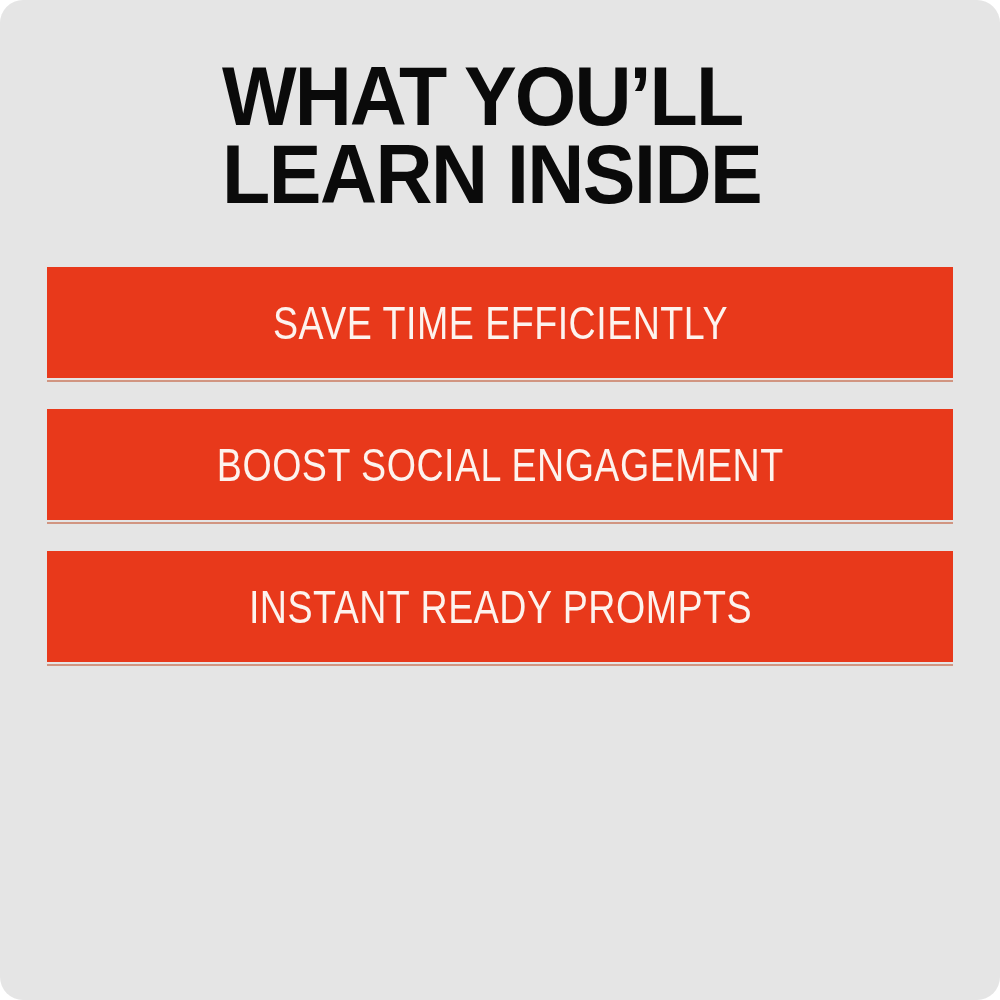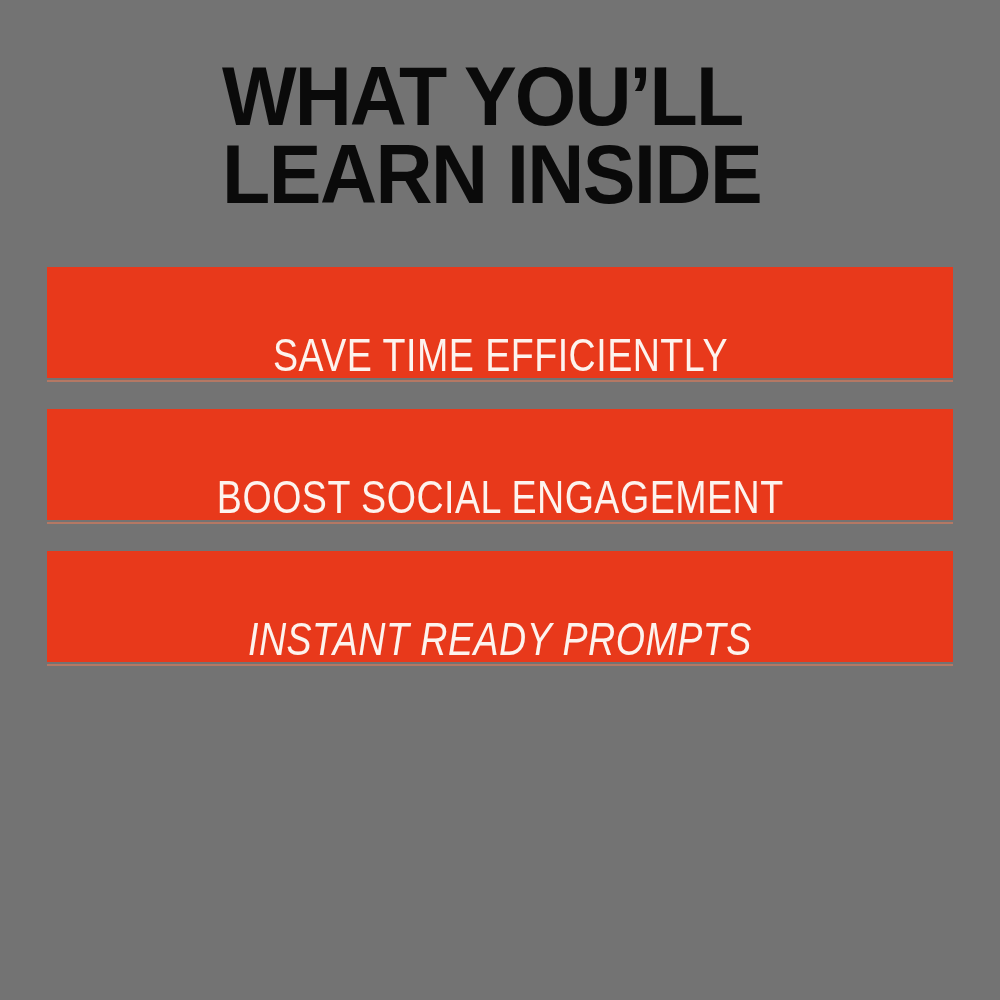--- a/index.html
+++ b/index.html
@@ -12,22 +12,23 @@
     height: 1000px;
     background: #ffffff;
     font-family: "Liberation Sans", sans-serif;
     overflow: hidden;
   }
 
   #poster {
     position: relative;
     width: 1000px;
     height: 1000px;
-    background: #737373;
+    background: #e5e5e5;
     box-sizing: border-box;
+    border-radius: 23px;
   }
 
   
   .heading {
     position: absolute;
     left: 222px;
     top: 57px;
     width: 640px;
   }
   .heading-line {
@@ -54,27 +55,26 @@
     top: 267px;
     width: 906px;
   }
   .bar {
     position: relative;
     width: 906px;
     height: 111px;
     background: #e8391b;
     margin-bottom: 31px;
     display: flex;
-    align-items: flex-end;
+    align-items: center;
     justify-content: center;
     box-sizing: border-box;
   }
   .bar:last-child {
     margin-bottom: 16px;
-    font-style: italic;
   }
   
   .bar::after {
     content: "";
     position: absolute;
     left: 0;
     right: 0;
     bottom: -4px;
     height: 2px;
     background: #c9795f;

